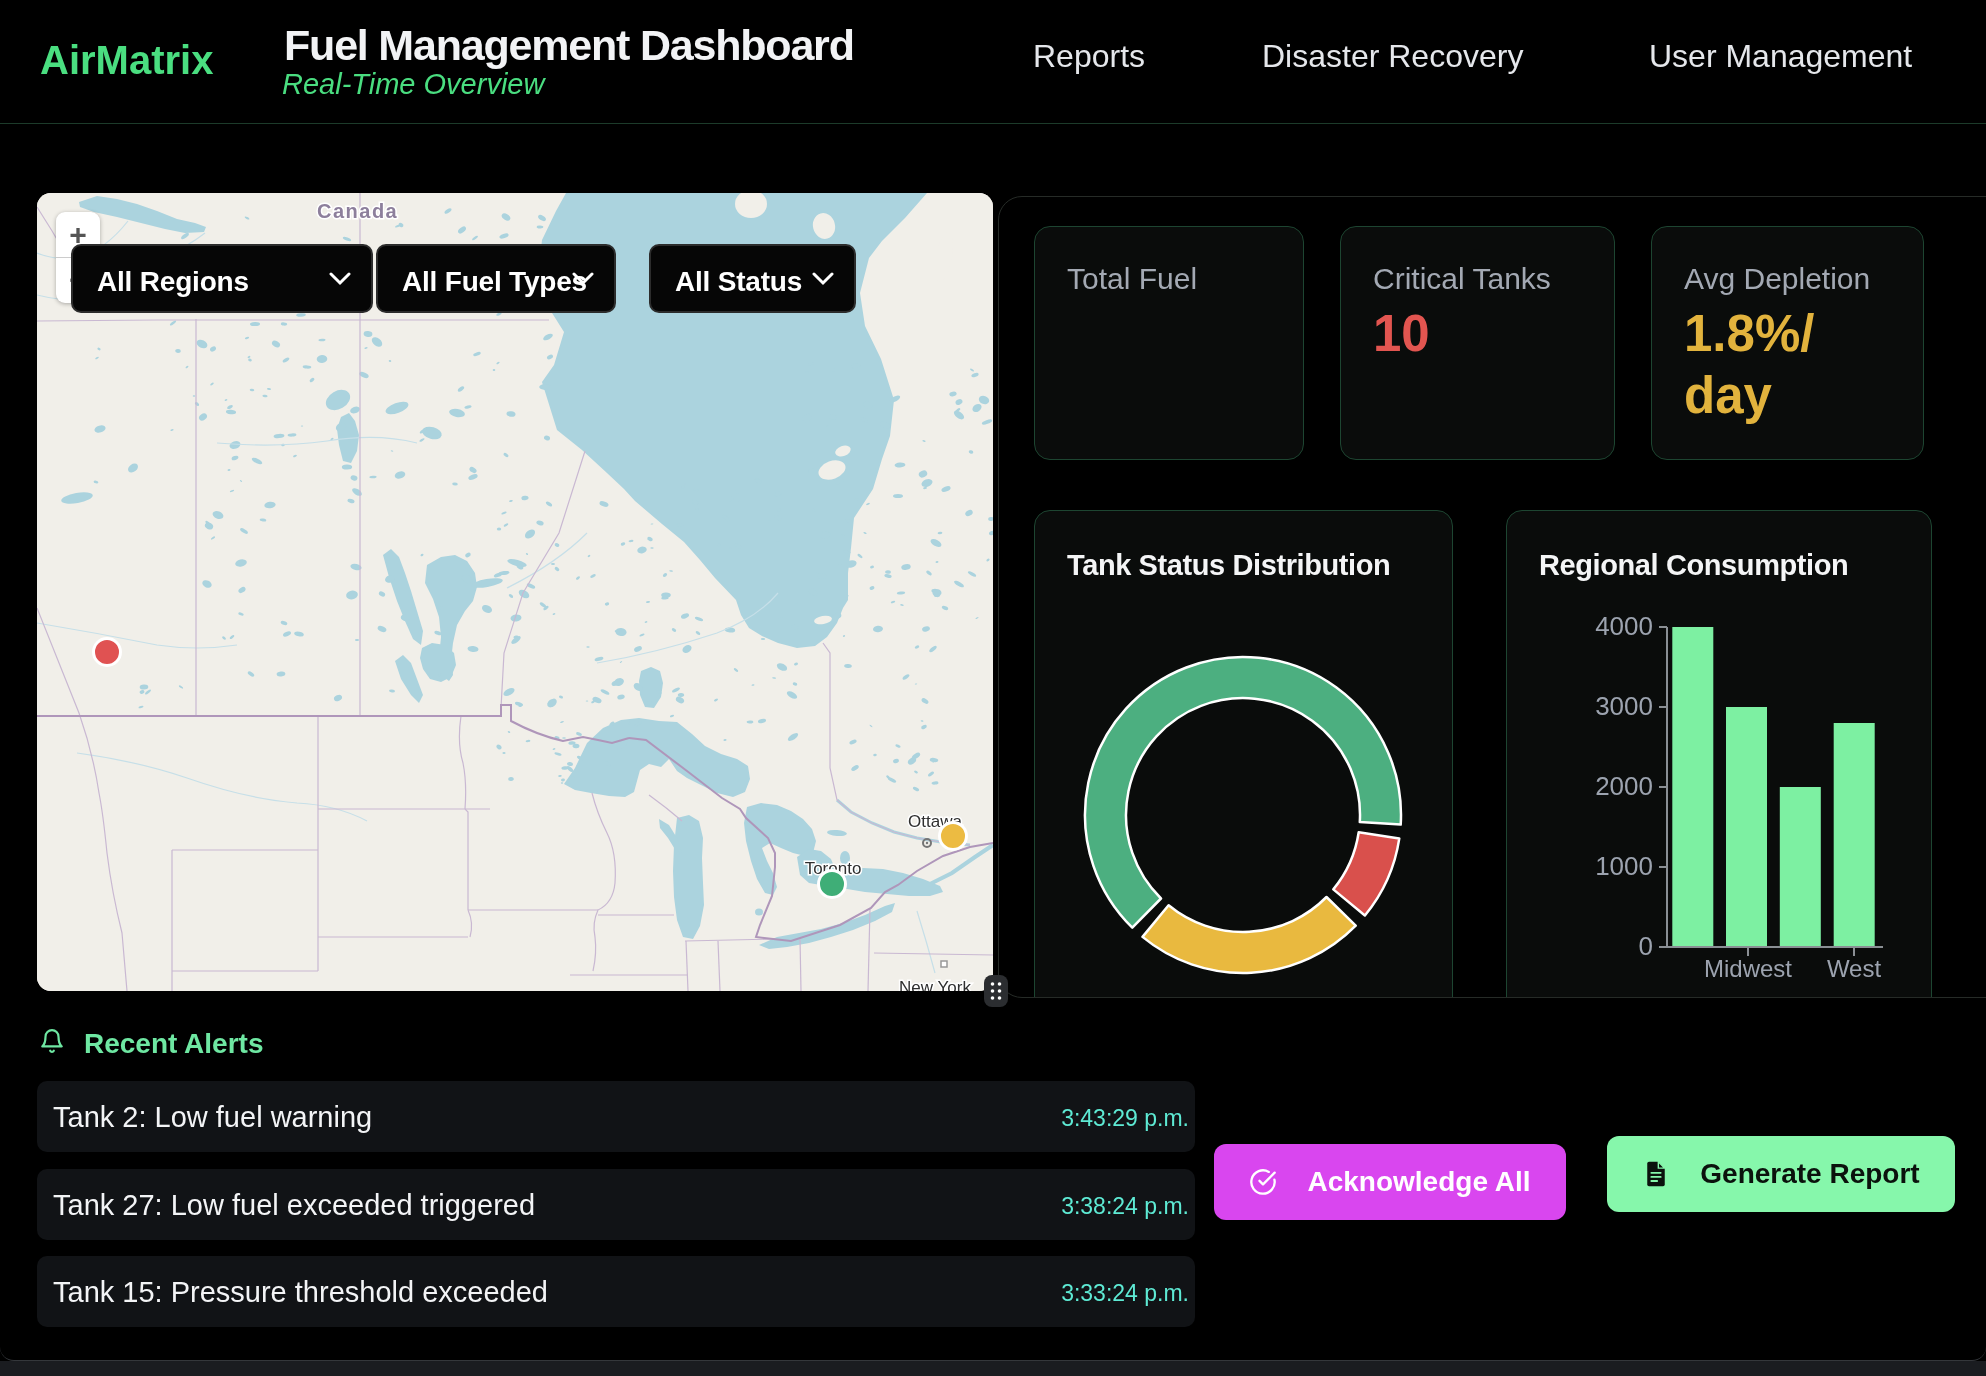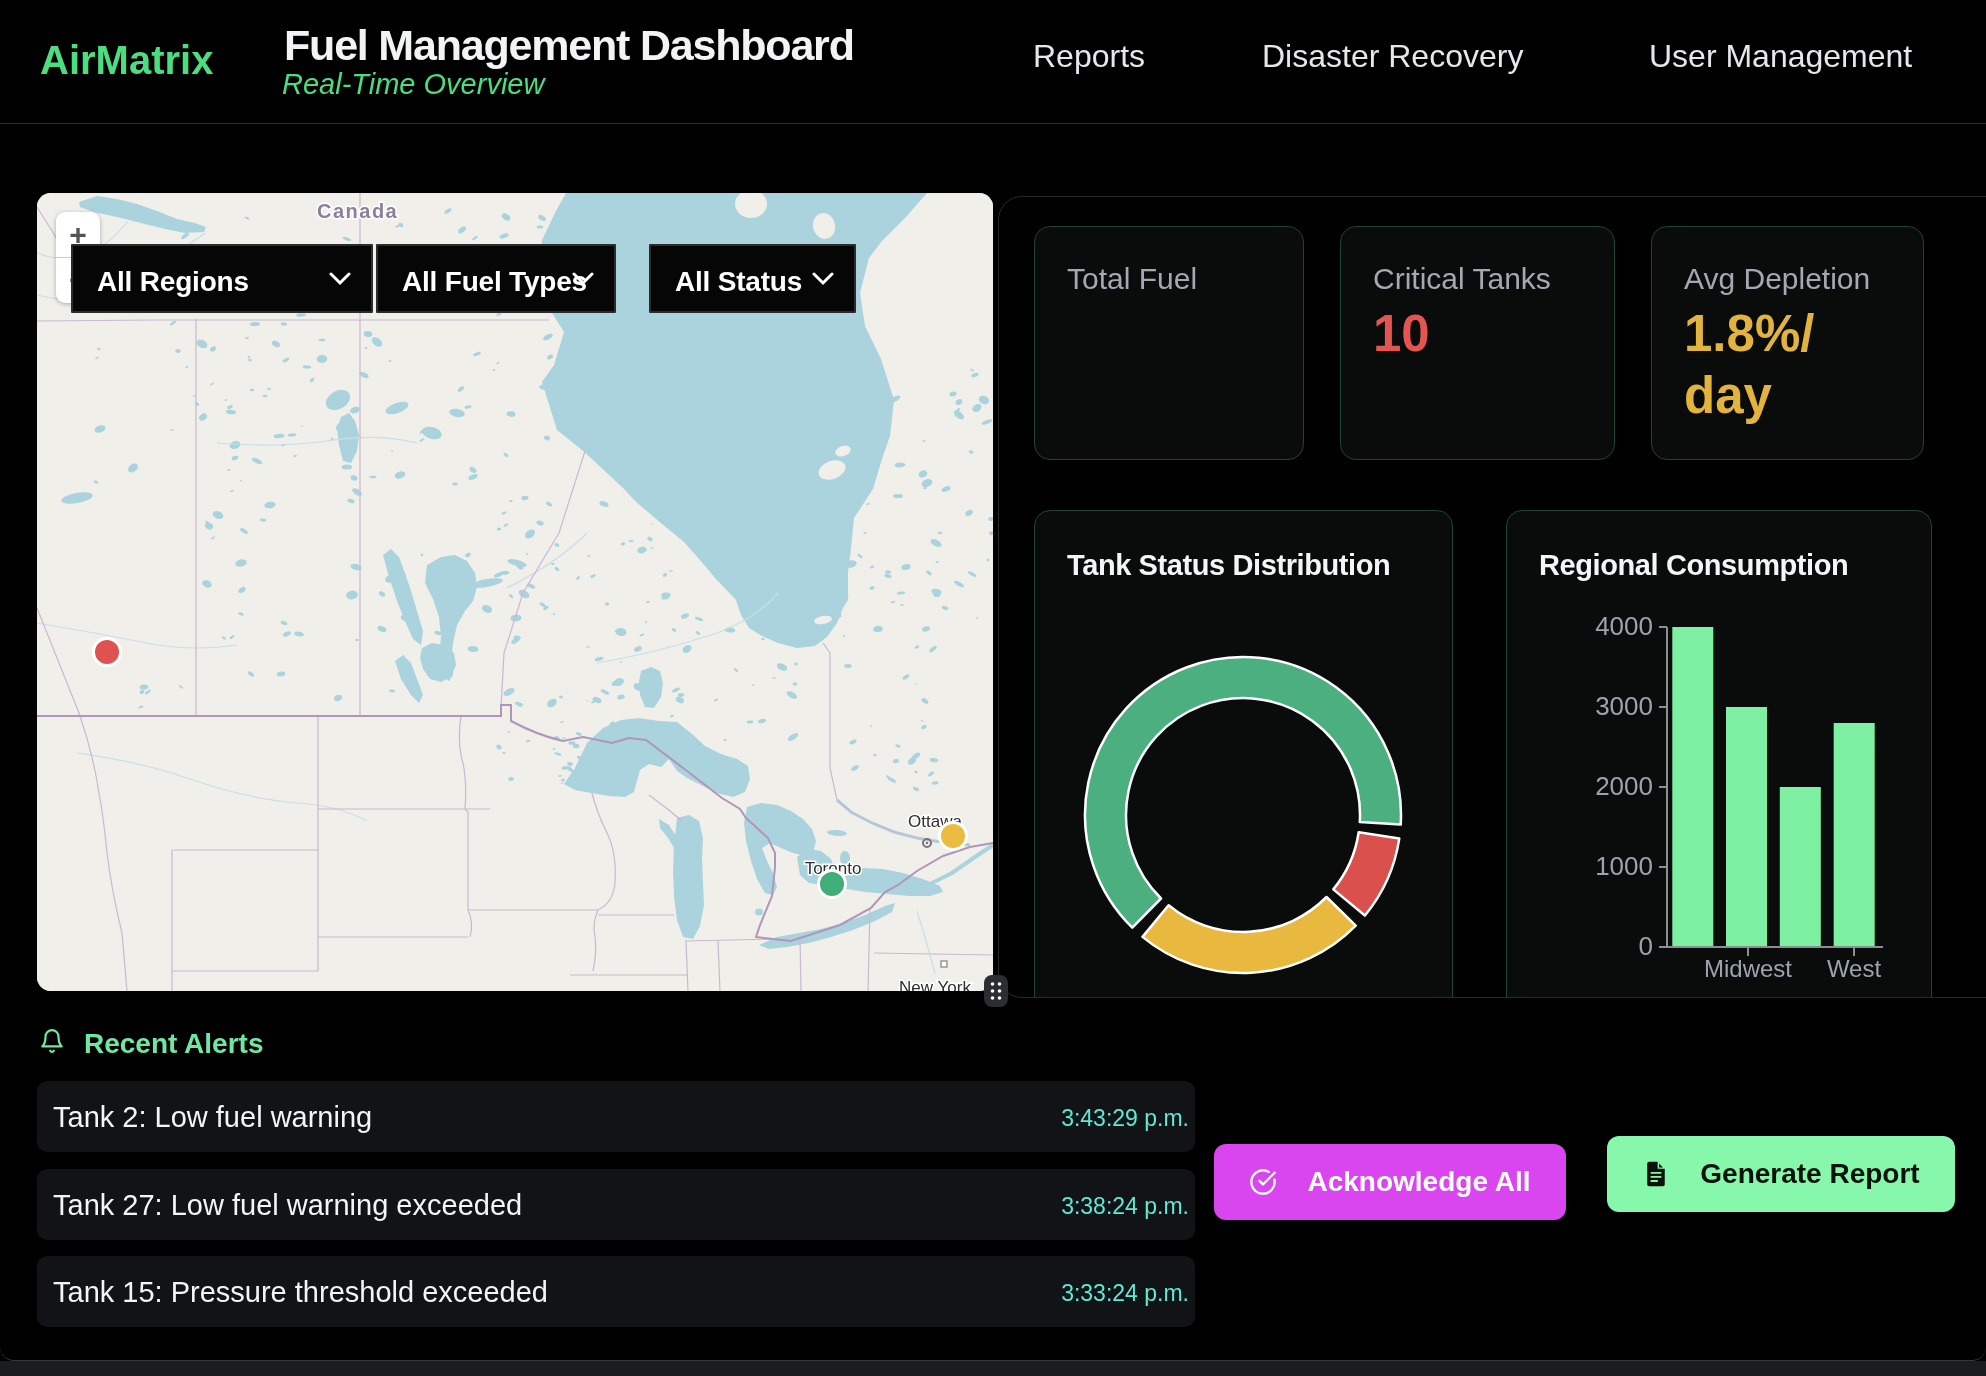--- a/index.html
+++ b/index.html
@@ -18,21 +18,21 @@
   
   .map { position:absolute; left:37px; top:193px; width:956px; height:798px;
     border-radius:14px; overflow:hidden; background:#f1efe9; }
   .zoomctl { position:absolute; left:19px; top:19px; width:44px; height:91px;
     background:#fff; border-radius:9px; z-index:5; box-shadow:0 1px 4px rgba(0,0,0,.3); }
   .zoomctl .sep { position:absolute; left:0; top:45px; width:44px; height:1px; background:#ccc; }
   .zoomctl .plus, .zoomctl .minus { position:absolute; left:0; width:44px; text-align:center;
     color:#555; font-size:30px; font-weight:bold; line-height:44px; }
   .zoomctl .plus { top:1px; } .zoomctl .minus { top:46px; }
   .pill { position:absolute; top:51px; height:69px; background:#060606;
-    border:2px solid #2c2c2c; border-radius:1px; color:#fff; font-size:28px; letter-spacing:-0.2px;
+    border:2px solid #2c2c2c; border-radius:10px; color:#fff; font-size:28px; letter-spacing:-0.2px;
     display:flex; align-items:center; z-index:6; padding:6px 0 0 24px; font-weight:600;}
   .pill svg { position:absolute; right:20px; top:26px; }
 
   
   .rpanel { position:absolute; left:998px; top:196px; width:1082px; height:802px;
     border:1px solid #262b27; border-radius:24px; overflow:hidden; }
   .card { position:absolute; background:#0a0c0b; border:1px solid #1d4531; border-radius:16px; }
   .card .label { position:absolute; left:32px; top:37px; font-size:30px; line-height:1; color:#a3a9b3; }
   .card .value { position:absolute; left:32px; top:76px; font-size:51px; font-weight:bold; line-height:62px; width:212px; }
   .ctitle { position:absolute; left:32px; top:40px; font-size:29px; line-height:1; letter-spacing:-0.4px; font-weight:bold; color:#f4f5f6; }
@@ -629,21 +629,21 @@
   <svg style="position:absolute;left:39px;top:30px;" width="26" height="26" viewBox="0 0 24 24" fill="none" stroke="#6ee7a2" stroke-width="2" stroke-linecap="round" stroke-linejoin="round">
       <path d="M6 8a6 6 0 0 1 12 0c0 7 3 9 3 9H3s3-2 3-9"></path>
       <path d="M10.3 21a1.94 1.94 0 0 0 3.4 0"></path>
     </svg>
   <div class="ralerts">Recent Alerts</div>
   <div class="arow" style="top:83px;">
       <div class="t1">Tank 2: Low fuel warning</div>
       <div class="t2">3:43:29 p.m.</div>
     </div>
   <div class="arow" style="top:171px;">
-      <div class="t1">Tank 27: Low fuel warning exceeded</div>
+      <div class="t1">Tank 27: Low fuel exceeded triggered</div>
       <div class="t2">3:38:24 p.m.</div>
     </div>
   <div class="arow" style="top:258px;">
       <div class="t1">Tank 15: Pressure threshold exceeded</div>
       <div class="t2">3:33:24 p.m.</div>
     </div>
   <div class="btn" style="left:1214px; width:352px; background:#d946ef; color:#fff; gap:30px;margin-top:8px;">
     <svg width="28" height="28" viewBox="0 0 24 24" fill="none" stroke="#fff" stroke-width="2" stroke-linecap="round" stroke-linejoin="round">
         <path d="M21.801 10A10 10 0 1 1 17 3.335"></path>
         <path d="m9 11 3 3L22 4"></path>

